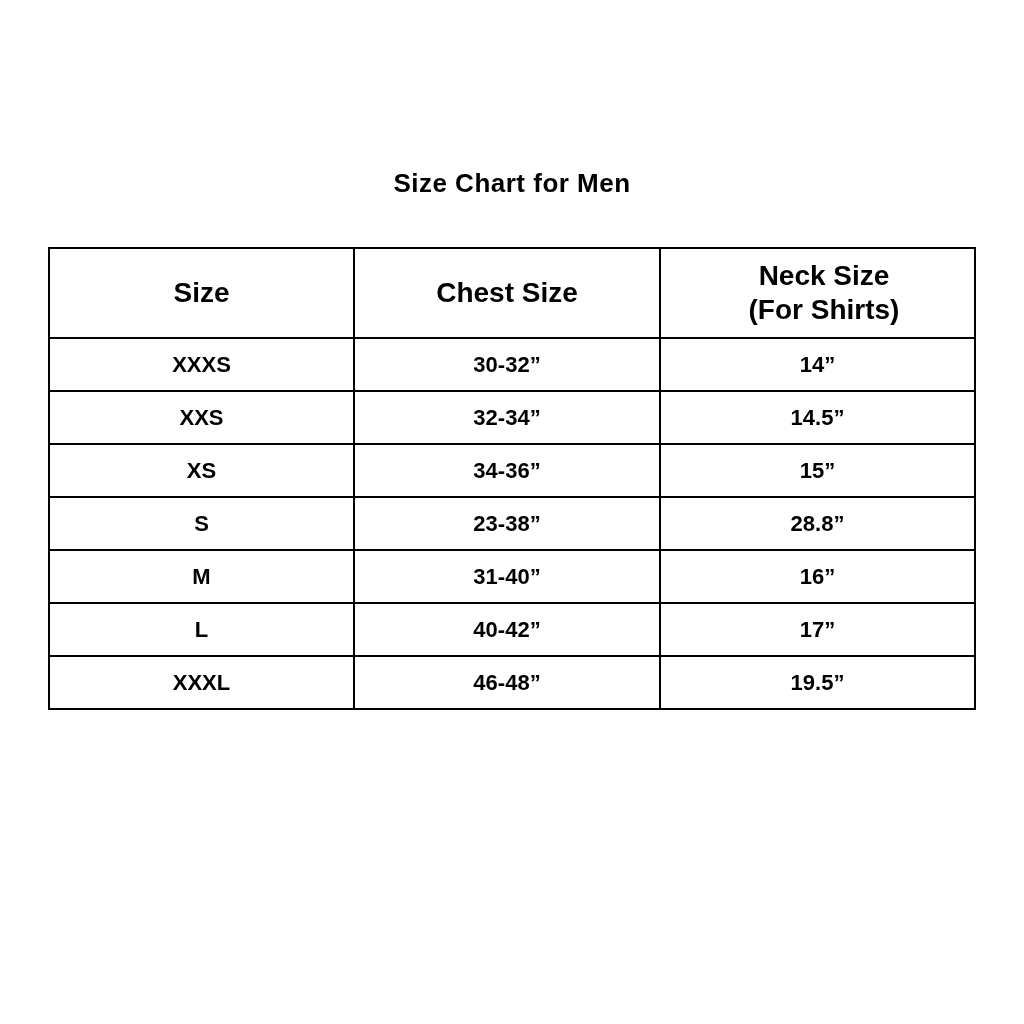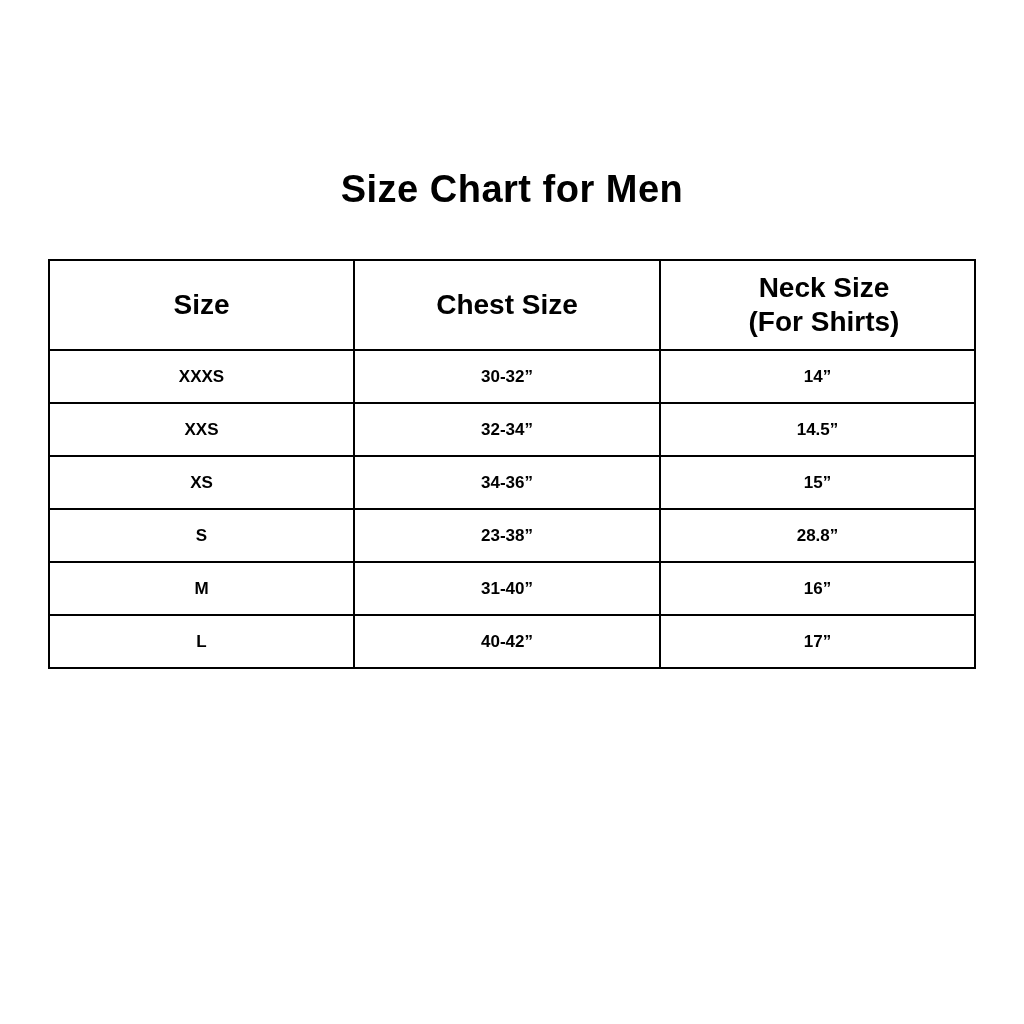--- a/index.html
+++ b/index.html
@@ -11,21 +11,21 @@
     color: #000000;
   }
   .page {
     width: 1024px;
     height: 1024px;
     background: #ffffff;
     padding-top: 168px;
   }
   .chart-title {
     text-align: center;
-    font-size: 38px;
+    font-size: 26px;
     font-weight: bold;
     letter-spacing: 0.5px;
     margin-bottom: 48px;
   }
   table.size-chart {
     width: 926px;
     margin: 16px auto;
     border-collapse: collapse;
     table-layout: fixed;
   }
@@ -36,21 +36,21 @@
     vertical-align: middle;
     font-weight: bold;
     background: #ffffff;
   }
   table.size-chart th {
     font-size: 28px;
     height: 90px;
     line-height: 1.2;
   }
   table.size-chart td {
-    font-size: 17px;
+    font-size: 22px;
     height: 53px;
   }
   col.c1 { width: 305px; }
   col.c2 { width: 306px; }
   col.c3 { width: 315px; }
   .hdr-sub { display: block; padding-left: 13px; }
 </style>
 </head>
 <body>
 
@@ -98,16 +98,21 @@
       <tr>
         <td>M</td>
         <td>31-40”</td>
         <td>16”</td>
       </tr>
       <tr>
         <td>L</td>
         <td>40-42”</td>
         <td>17”</td>
       </tr>
+      <tr>
+        <td>XXXL</td>
+        <td>46-48”</td>
+        <td>19.5”</td>
+      </tr>
     </tbody>
   </table>
 
 </div>
 
 </body></html>

